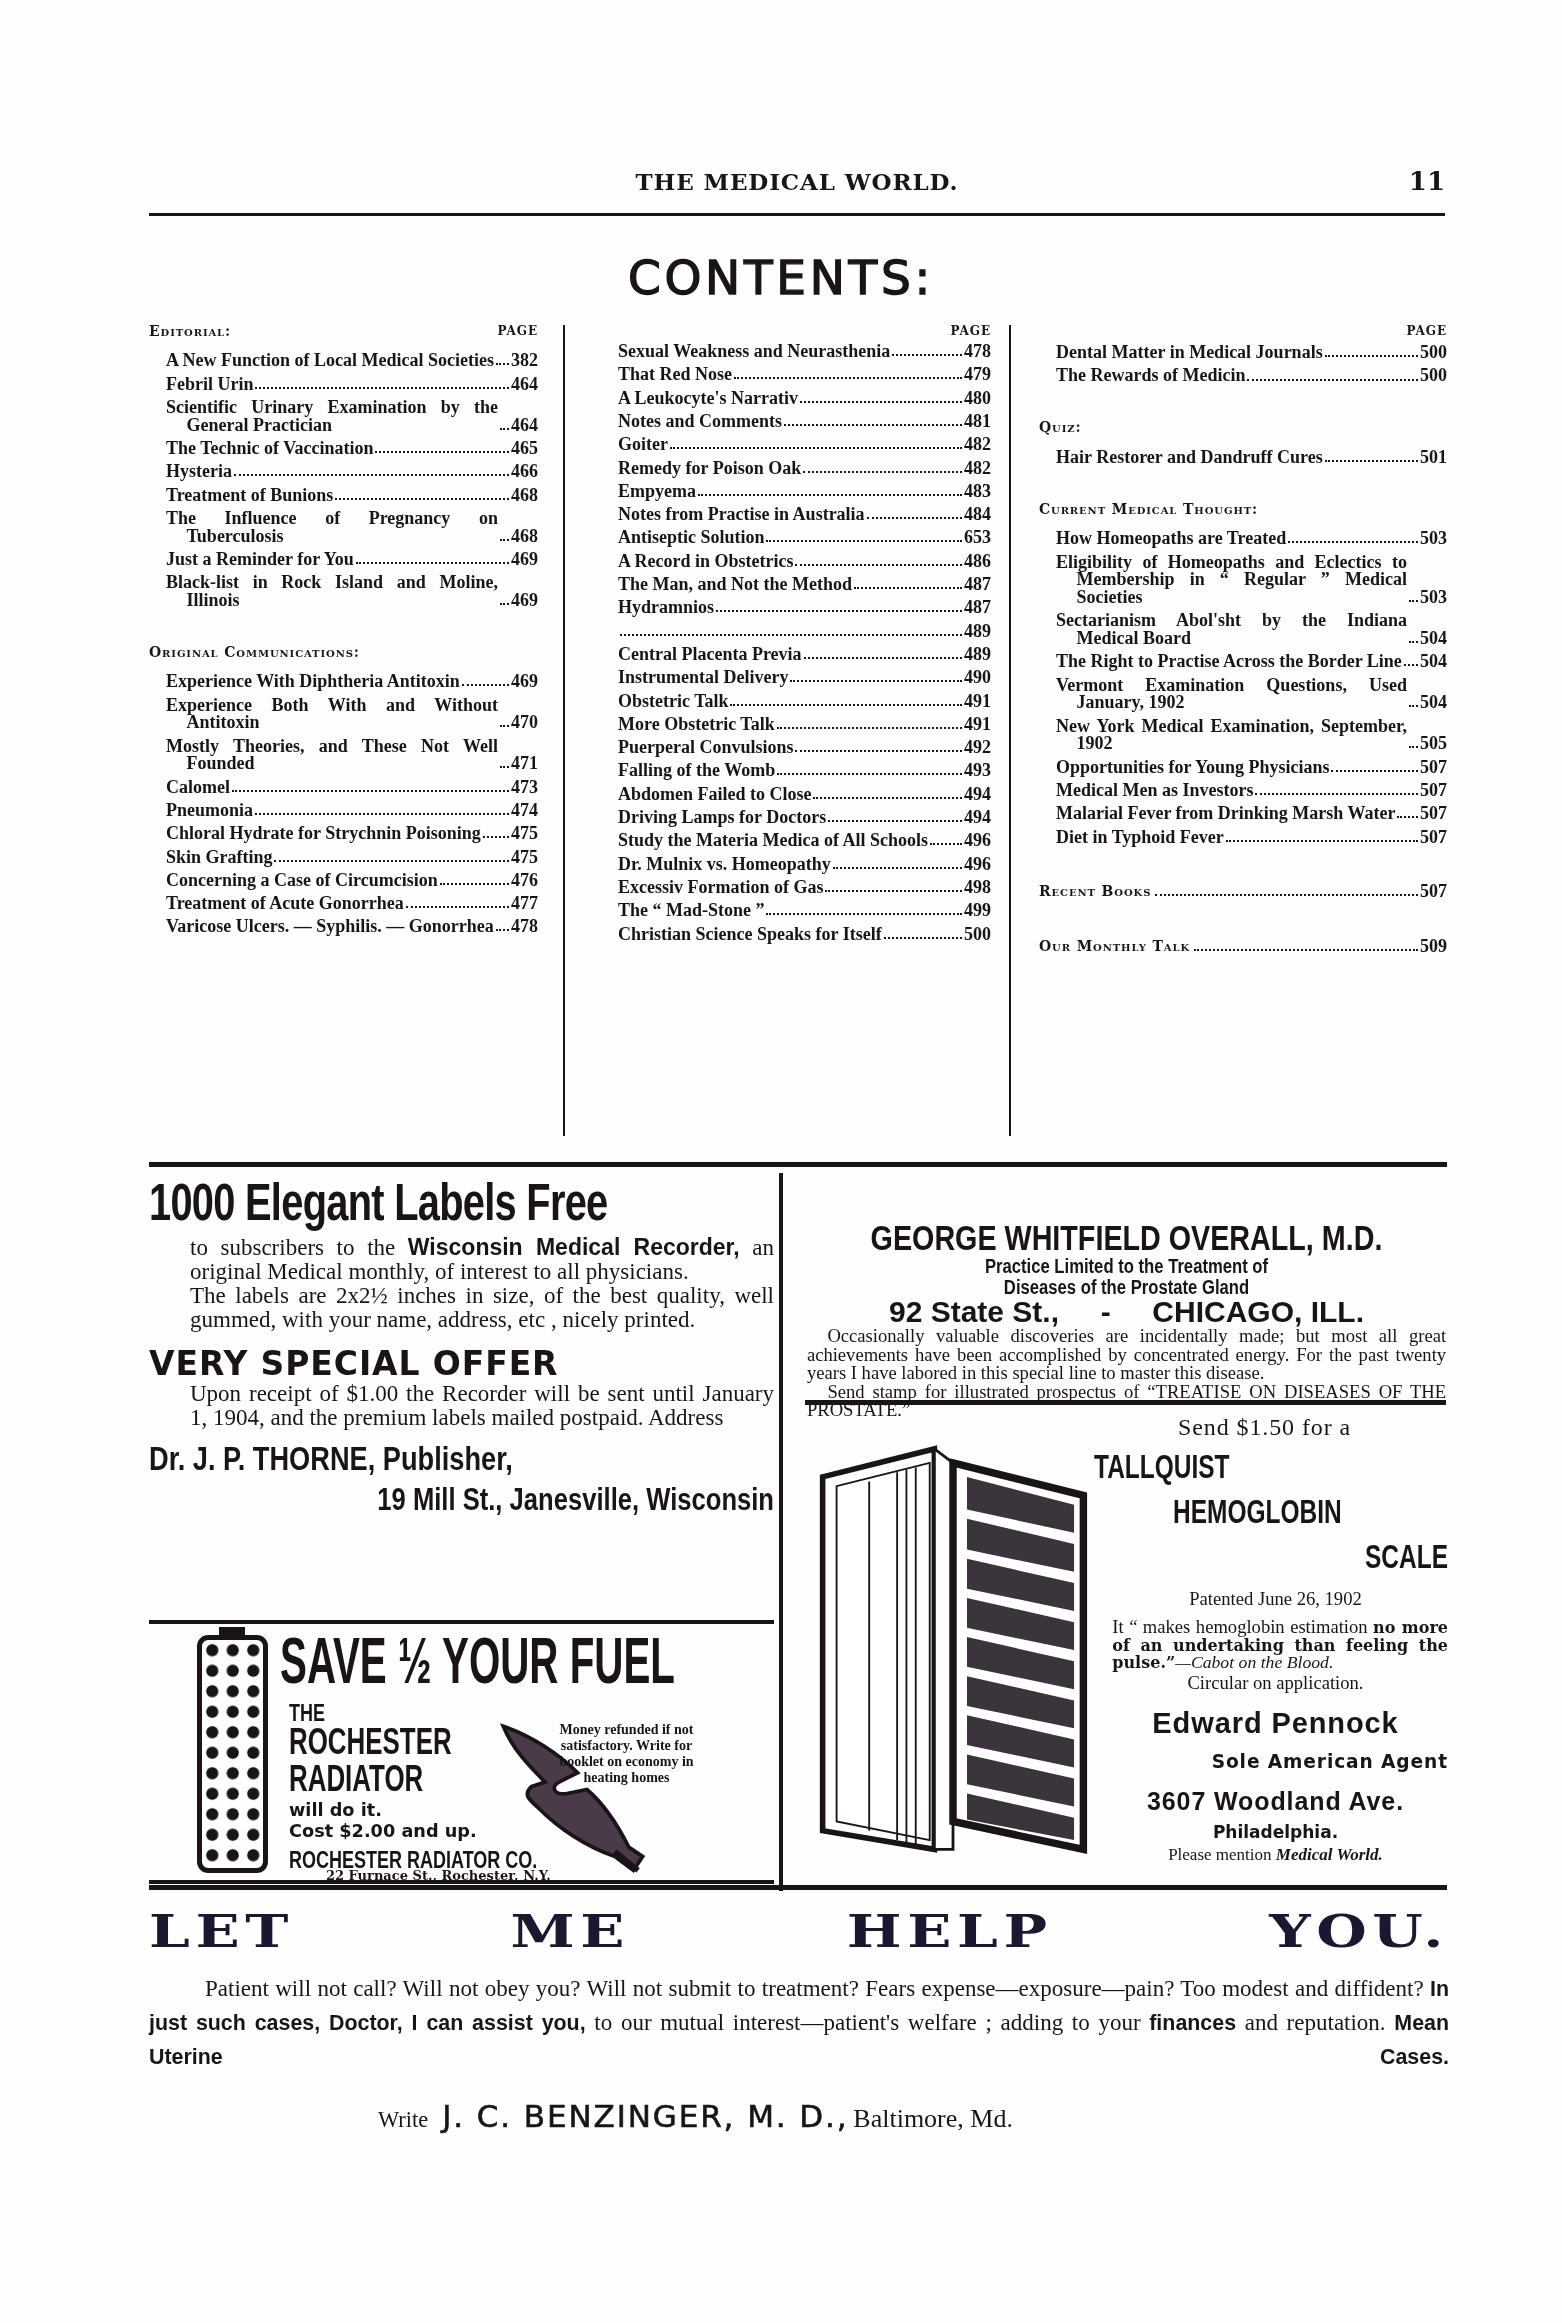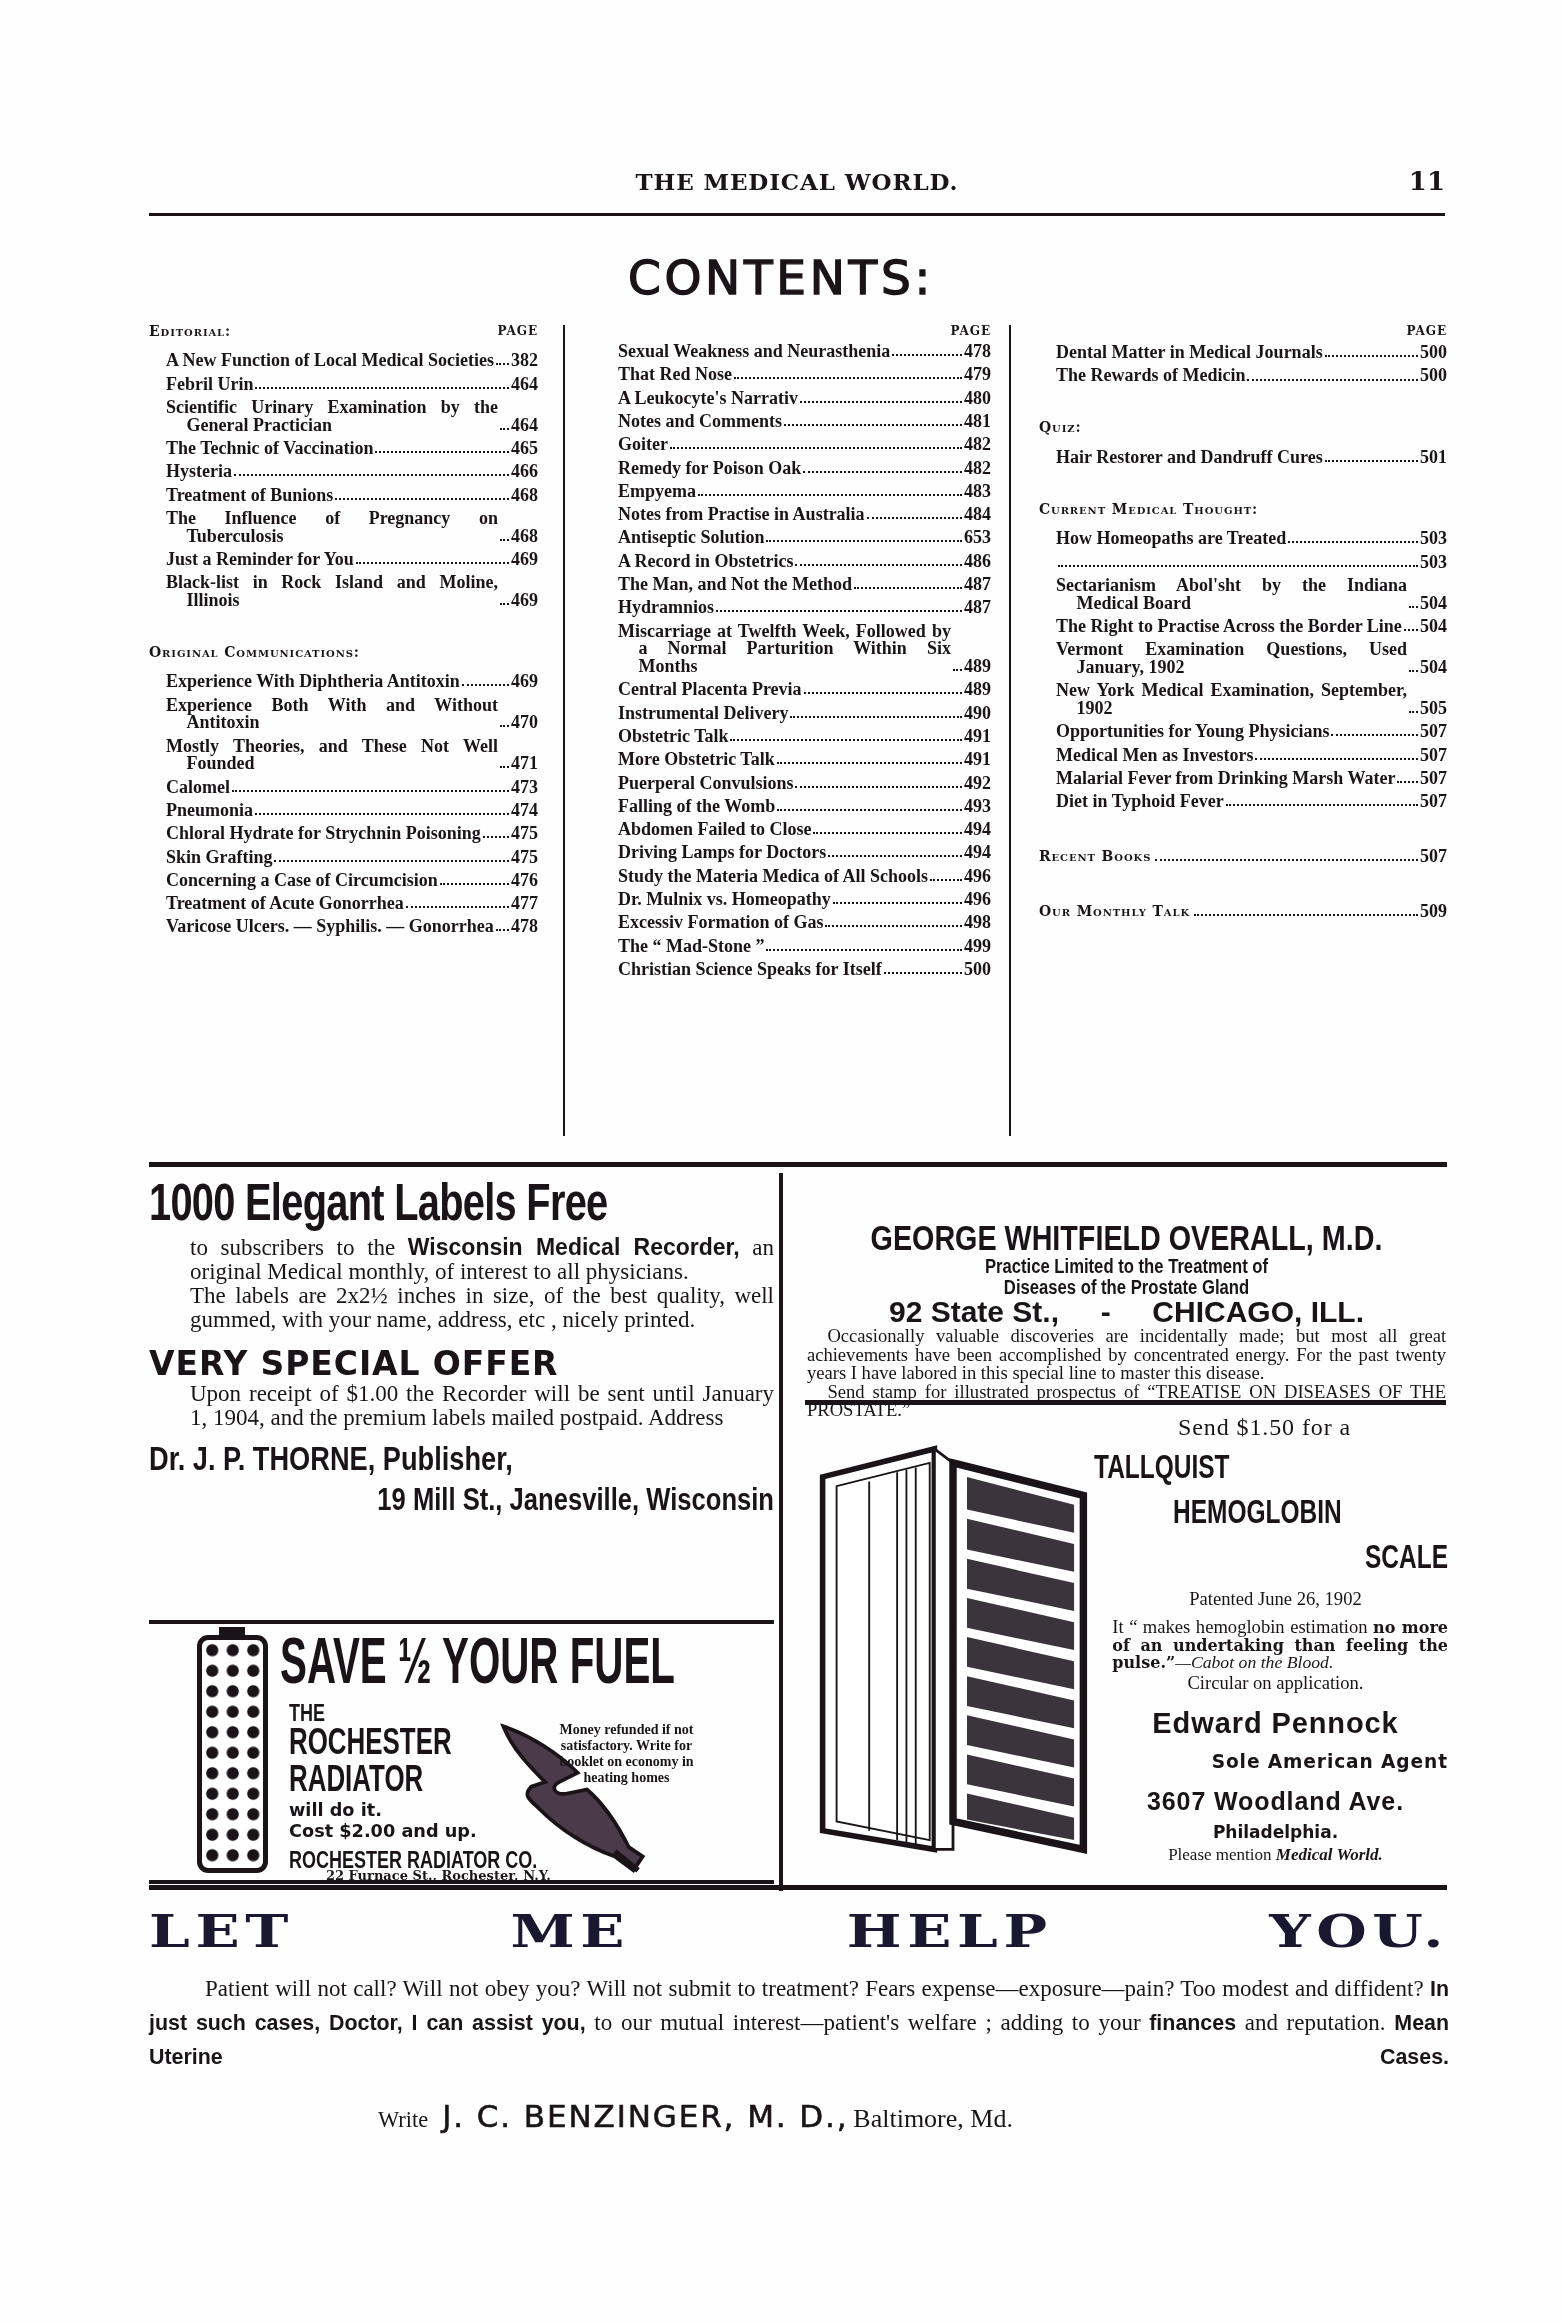--- a/index.html
+++ b/index.html
@@ -279,21 +279,20 @@
           <span class="t">The Man, and Not the Method</span>
           <span class="dots"></span>
           <span class="pg">487</span>
         </li>
         <li class="toc-item">
           <span class="t">Hydramnios</span>
           <span class="dots"></span>
           <span class="pg">487</span>
         </li>
         <li class="toc-item">
-          <span class="t">Miscarriage at Twelfth Week, Followed by a Normal Parturition Within Six Months</span>
           <span class="dots"></span>
           <span class="pg">489</span>
         </li>
         <li class="toc-item">
           <span class="t">Central Placenta Previa</span>
           <span class="dots"></span>
           <span class="pg">489</span>
         </li>
         <li class="toc-item">
           <span class="t">Instrumental Delivery</span>
@@ -380,20 +379,21 @@
         </li>
       </ul>
       <div class="section-hdr gap">Current Medical Thought:</div>
       <ul class="toc-list">
         <li class="toc-item">
           <span class="t">How Homeopaths are Treated</span>
           <span class="dots"></span>
           <span class="pg">503</span>
         </li>
         <li class="toc-item">
+          <span class="t">Eligibility of Homeopaths and Eclectics to Membership in “ Regular ” Medical Societies</span>
           <span class="dots"></span>
           <span class="pg">503</span>
         </li>
         <li class="toc-item">
           <span class="t">Sectarianism Abol'sht by the Indiana Medical Board</span>
           <span class="dots"></span>
           <span class="pg">504</span>
         </li>
         <li class="toc-item">
           <span class="t">The Right to Practise Across the Border Line</span>

